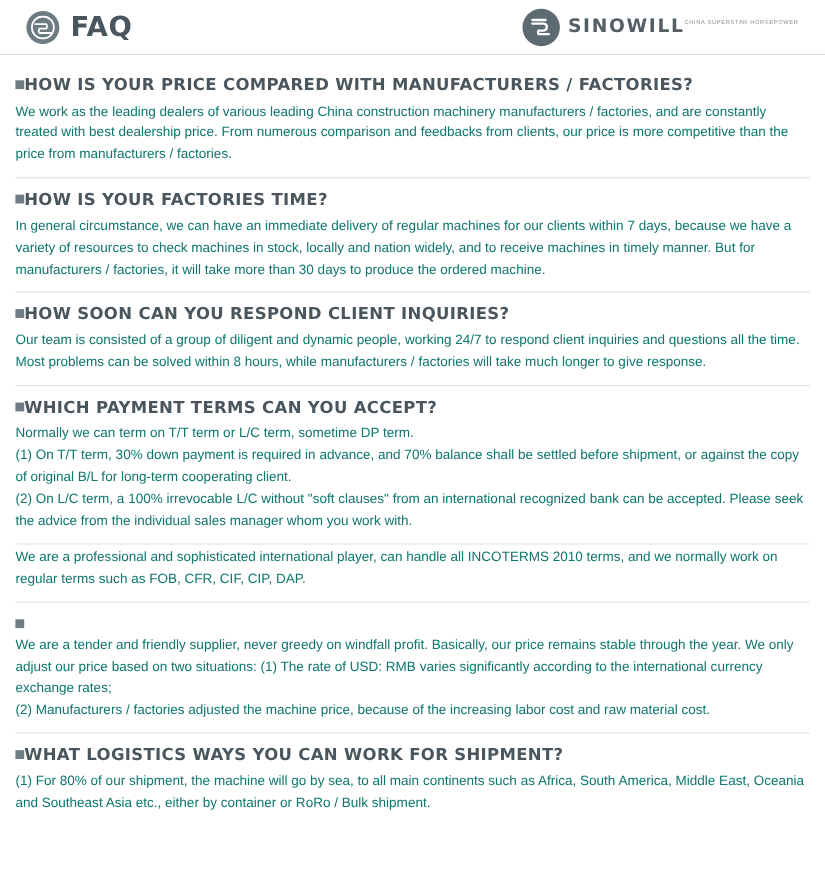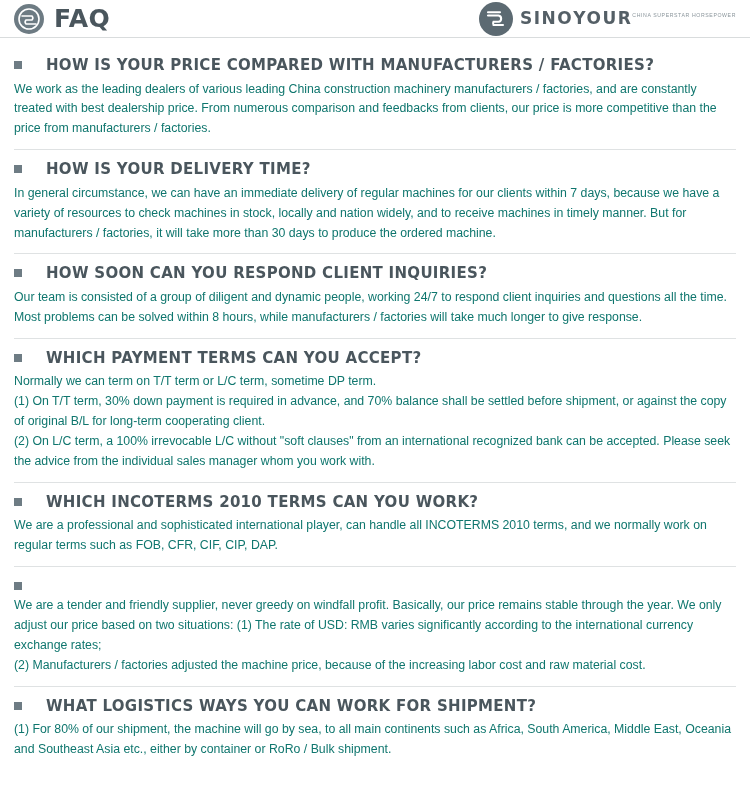--- a/index.html
+++ b/index.html
@@ -18,22 +18,22 @@
   .page {
     position: relative;
     width: 750px;
     height: 792px;
     box-sizing: border-box;
   }
 
   
   .header {
     position: relative;
-    height: 38px;
-    padding: 0 14px;
+    height: 50px;
+    padding: 0 24px;
     display: flex;
     align-items: center;
     border-bottom: 1px solid #d9dcdd;
     box-sizing: border-box;
   }
   .header-left {
     display: flex;
     align-items: center;
     gap: 10px;
   }
@@ -96,21 +96,21 @@
   .content {
     padding: 10px 14px 0 14px;
     box-sizing: border-box;
   }
 
   .faq-block { margin-bottom: 2px; }
 
   .faq-q {
     display: flex;
     align-items: flex-start;
-    gap: 24px;
+    gap: 0;
     padding: 9px 0 6px 0;
   }
   .q-bullet {
     width: 8px;
     height: 8px;
     background: #6e7c84;
     margin-top: 4px;
     flex: none;
   }
   .q-text {
@@ -153,42 +153,42 @@
     <div class="header-right">
       <div class="brand-mark">
         <svg width="26" height="26" viewBox="0 0 26 26" aria-hidden="true">
           <circle cx="13" cy="13" r="12" fill="#5c6a72"></circle>
           <path d="M5 9.5 H15.5 A3.2 3.2 0 0 1 15.5 15.8 H10.5 A3.2 3.2 0 0 0 10.5 19 H20" fill="none" stroke="#ffffff" stroke-width="2.1" stroke-linecap="round"></path>
           <path d="M5 6.2 H17" fill="none" stroke="#ffffff" stroke-width="2.1" stroke-linecap="round"></path>
         </svg>
       </div>
       <div class="brand-text">
         <div class="brand-name">SINO</div>
-        <div class="brand-name">YOUR</div>
+        <div class="brand-name">WILL</div>
         <div class="brand-tag">CHINA  SUPERSTAR HORSEPOWER</div>
       </div>
     </div>
   </div>
 
   <div class="content">
 
     <div class="faq-block">
       <div class="faq-q">
         <span class="q-bullet"></span>
         <span class="q-text">HOW IS YOUR PRICE COMPARED WITH MANUFACTURERS / FACTORIES?</span>
       </div>
       <div class="faq-a">
         <p>We work as the leading dealers of various leading China construction machinery manufacturers / factories, and are constantly treated with best dealership price. From numerous comparison and feedbacks from clients, our price is more competitive than the price from manufacturers / factories.</p>
       </div>
     </div>
 
     <div class="faq-block">
       <div class="faq-q">
         <span class="q-bullet"></span>
-        <span class="q-text">HOW IS YOUR DELIVERY TIME?</span>
+        <span class="q-text">HOW IS YOUR FACTORIES TIME?</span>
       </div>
       <div class="faq-a">
         <p>In general circumstance, we can have an immediate delivery of regular machines for our clients within 7 days, because we have a variety of resources to check machines in stock, locally and nation widely, and to receive machines in timely manner. But for manufacturers / factories, it will take more than 30 days to produce the ordered machine.</p>
       </div>
     </div>
 
     <div class="faq-block">
       <div class="faq-q">
         <span class="q-bullet"></span>
         <span class="q-text">HOW SOON CAN YOU RESPOND CLIENT INQUIRIES?</span>
@@ -204,24 +204,20 @@
         <span class="q-text">WHICH PAYMENT TERMS CAN YOU ACCEPT?</span>
       </div>
       <div class="faq-a">
         <p>Normally we can term on T/T term or L/C term, sometime DP term.</p>
         <p>(1) On T/T term, 30% down payment is required in advance, and 70% balance shall be settled before shipment, or against the copy of original B/L for long-term cooperating client.</p>
         <p>(2) On L/C term, a 100% irrevocable L/C without "soft clauses" from an international recognized bank can be accepted. Please seek the advice from the individual sales manager whom you work with.</p>
       </div>
     </div>
 
     <div class="faq-block">
-      <div class="faq-q">
-        <span class="q-bullet"></span>
-        <span class="q-text">WHICH INCOTERMS 2010 TERMS CAN YOU WORK?</span>
-      </div>
       <div class="faq-a">
         <p>We are a professional and sophisticated international player, can handle all INCOTERMS 2010 terms, and we normally work on regular terms such as FOB, CFR, CIF, CIP, DAP.</p>
       </div>
     </div>
 
     <div class="faq-block">
       <div class="faq-q">
         <span class="q-bullet"></span>
       </div>
       <div class="faq-a">

